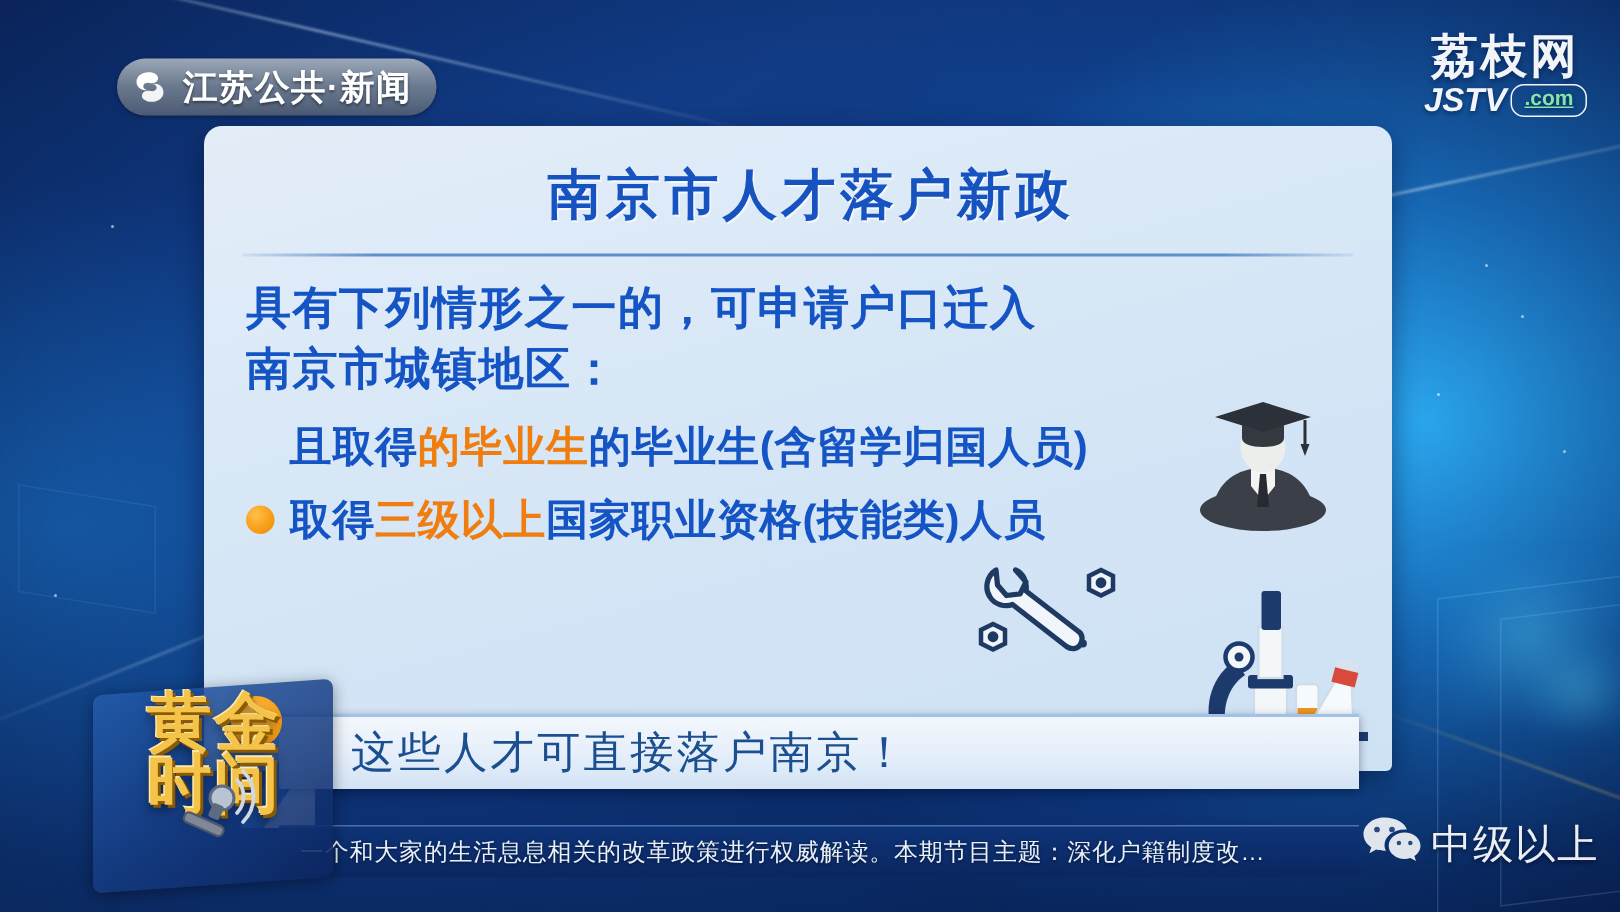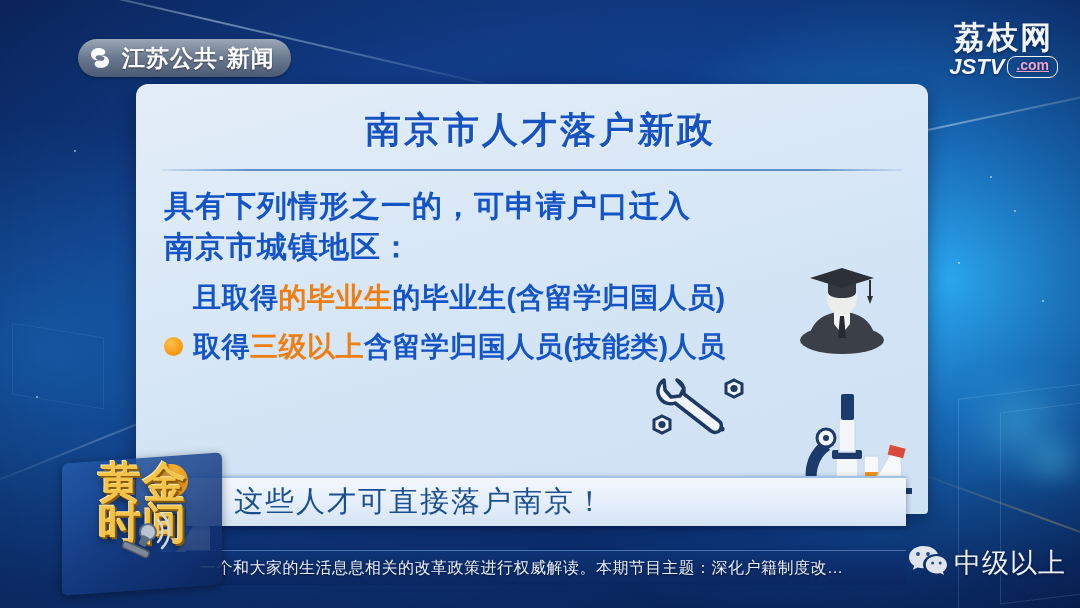--- a/index.html
+++ b/index.html
@@ -112,21 +112,21 @@
     line-height: 1;
     text-shadow: 0 1px 3px rgba(0,20,60,0.6);
   }
   .jstv-dotcom {
     font-style: normal;
     font-size: 14px;
     letter-spacing: 0;
     padding: 1px 8px 2px;
     border-radius: 9px;
     border: 1.5px solid #ffffff;
-    color: #f9a8d4;
+    color: #86efac;
     text-decoration: underline;
   }
 
   
   .card {
     position: absolute;
     left: 136px; top: 84px;
     width: 792px; height: 430px;
     border-radius: 12px 12px 4px 4px;
     background: linear-gradient(165deg, #e3edf8 0%, #dbe9f7 30%, #d2e4f5 62%, #cfe2f4 100%);
@@ -357,21 +357,21 @@
           <div class="bullet-sub">
             <span>且取得</span><span class="hl">的毕业生</span><span>的毕业生(含留学归国人员)</span>
           </div>
         </div>
 
 
         <div class="bullet-item">
           <div class="bullet-row">
             <span class="dot"></span>
             <span class="bullet-text">
-              <span>取得</span><span class="hl">三级以上</span><span>含留学归国人员(技能类)人员</span>
+              <span>取得</span><span class="hl">三级以上</span><span>国家职业资格(技能类)人员</span>
             </span>
           </div>
         </div>
 
       </div>
     </div>
 
     <div class="ill ill-grad">
       <svg width="96" height="92" viewBox="0 0 96 92">
         <ellipse cx="48" cy="78" rx="42" ry="14" fill="#3a3f48"></ellipse>

